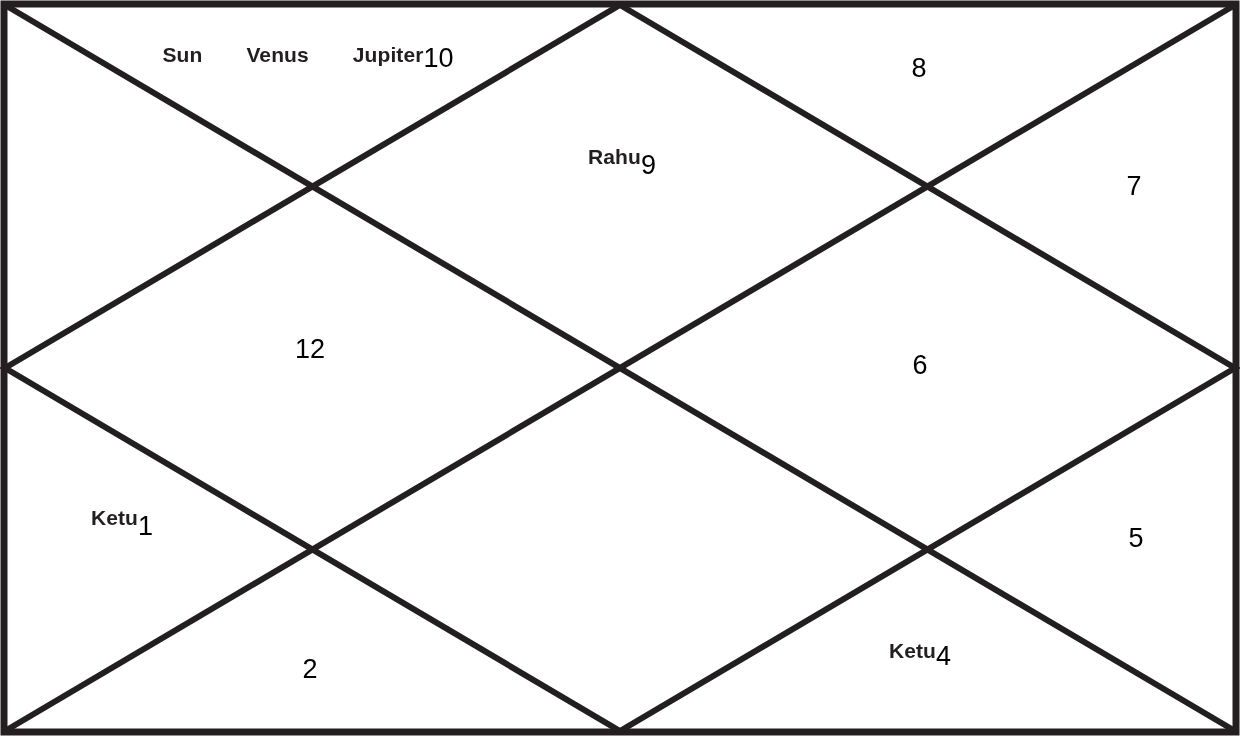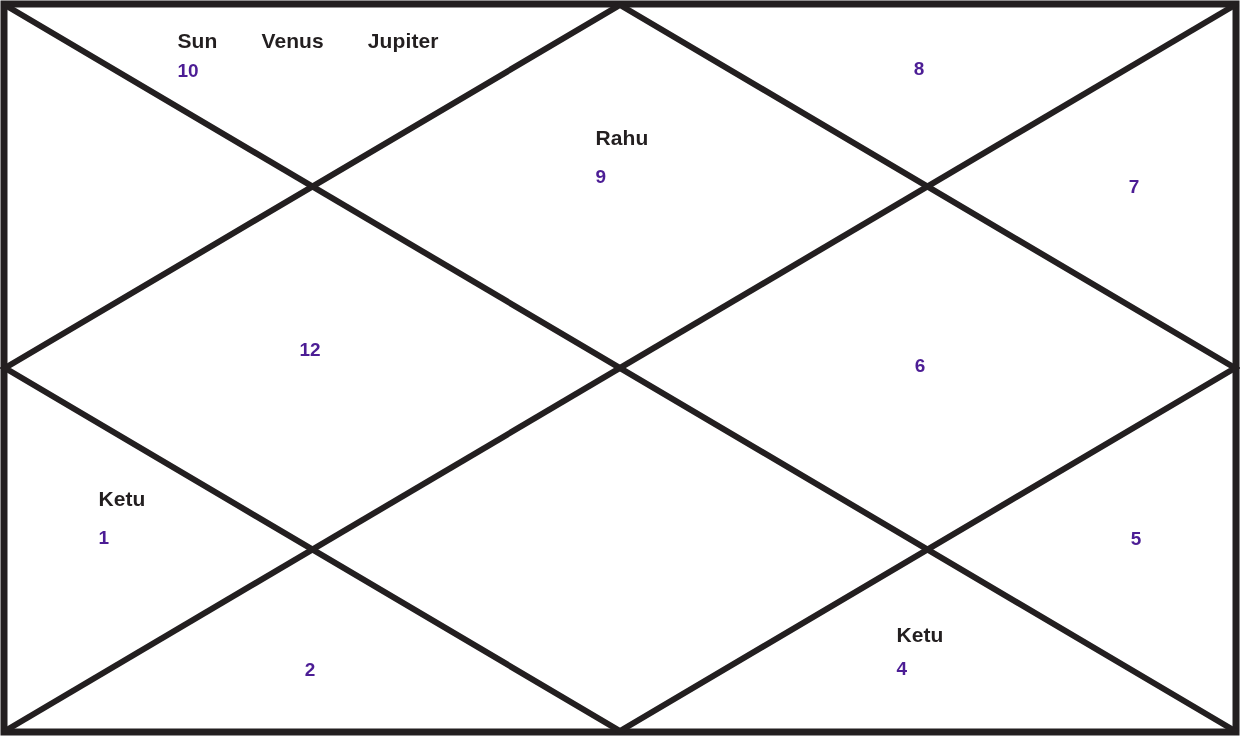--- a/index.html
+++ b/index.html
@@ -22,22 +22,22 @@
     position: absolute;
     left: 0;
     top: 0;
     width: 1240px;
     height: 736px;
     display: block;
   }
   .house {
     position: absolute;
     display: flex;
-    flex-direction: column;
-    align-items: flex-start;
+    flex-direction: row;
+    align-items: center;
     justify-content: flex-start;
     transform: translate(-50%, -50%);
     pointer-events: auto;
     white-space: nowrap;
   }
   .house-planets {
     display: flex;
     flex-direction: row;
     align-items: baseline;
     justify-content: center;
@@ -45,23 +45,23 @@
     white-space: nowrap;
   }
   .planet {
     font-size: 21px;
     font-weight: bold;
     color: #231f20;
     letter-spacing: 0.1px;
     line-height: 1.1;
   }
   .house-number {
-    font-size: 19px;
-    font-weight: bold;
-    color: #4c1d95;
+    font-size: 27px;
+    font-weight: normal;
+    color: #000000;
     line-height: 1.15;
     margin-top: 8px;
   }
   
   .house.inline-row .house-inline {
     display: flex;
     flex-direction: row;
     align-items: baseline;
     justify-content: center;
     gap: 52px;

